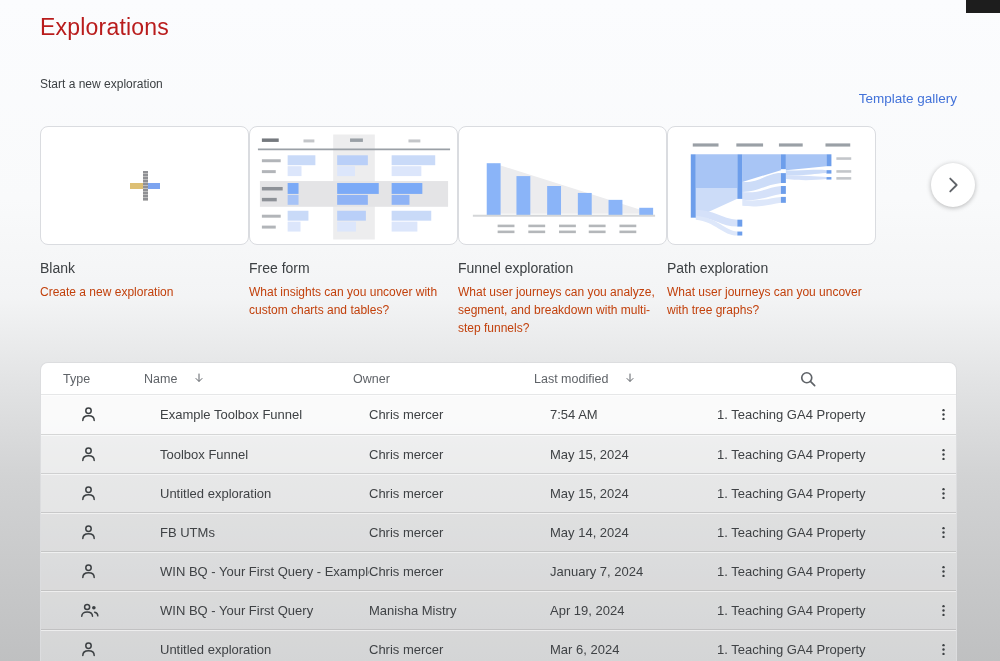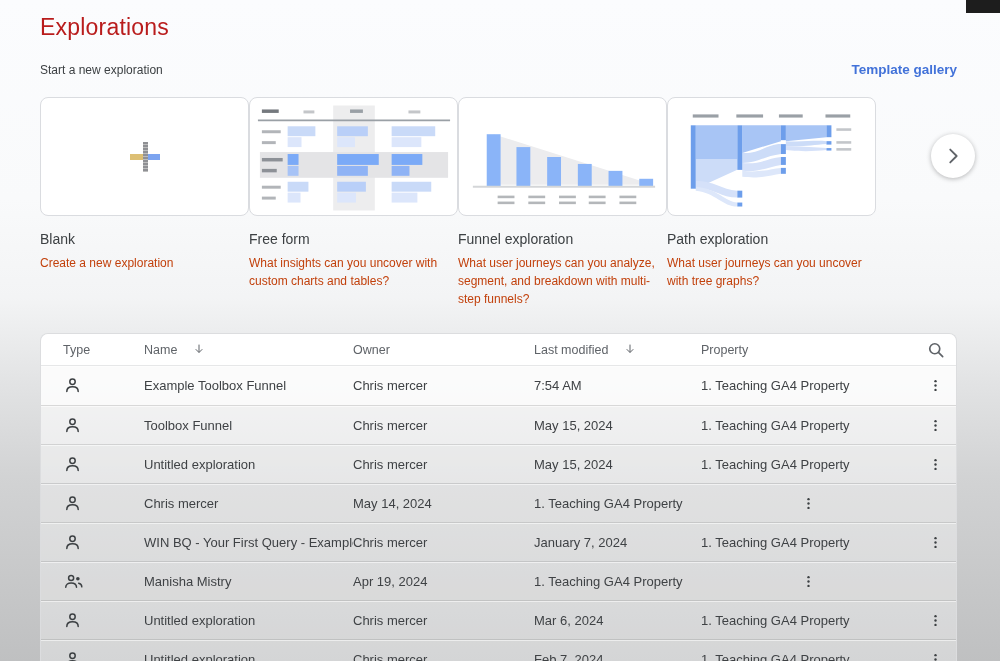--- a/index.html
+++ b/index.html
@@ -8,21 +8,21 @@
     font-family:"Liberation Sans", sans-serif;
     background:linear-gradient(180deg,#fbfcfe 0%,#f9fafb 30%,#f3f4f5 45%,#e2e3e4 58%,#d2d3d4 72%,#c7c8c9 88%,#bfc0c1 100%);
     color:#3c4043;
     position:relative;
   }
   .video-overlay { position:absolute; top:0; right:0; width:34px; height:13px; background:#1d1d1d; }
   .content { padding:14px 43px 0 40px; }
   h1.page-title { font-size:23px; font-weight:400; color:#b91c1c; letter-spacing:0.2px; }
   .sub-row { margin-top:21px; display:flex; justify-content:space-between; align-items:center; }
   .section-label { font-size:12px; color:#3c4043; }
-  .template-gallery { font-size:13.5px; font-weight:700; color:#4272d9; text-decoration:none; cursor:pointer; }
+  .template-gallery { font-size:13.5px; font-weight:400; color:#4272d9; text-decoration:none; cursor:pointer;margin-top:29px; }
 
   .cards { margin-top:20px; display:flex; position:relative; }
   .card { width:209px; cursor:pointer; }
   .thumb { width:209px; height:119px; background:#fff; border:1px solid #dadce0; border-radius:8px; display:flex; align-items:center; justify-content:center; overflow:hidden; }
   .card-title { margin-top:15px; font-size:14px; color:#3c4043; }
   .card-desc { margin-top:7px; font-size:12px; line-height:1.5; color:#c2410c; padding-right:4px; }
 
   
   .plus { position:relative; width:30px; height:30px; }
   .plus .v { position:absolute; left:13px; top:0; width:5px; height:30px;
@@ -33,21 +33,21 @@
   .next-btn { position:absolute; left:891px; top:37px; width:44px; height:44px; border-radius:50%;
               background:#fff; border:none; box-shadow:0 1px 5px rgba(0,0,0,0.28);
               display:flex; align-items:center; justify-content:center; cursor:pointer; z-index:5; }
 
   
   .table-wrap { margin:25px 0 0 40px; width:917px; border:1px solid #dcdddf; border-bottom:none;
                 border-radius:8px 8px 0 0; overflow:hidden; background:rgba(255,255,255,0.12); }
   .thead, .trow { display:grid; grid-template-columns:103px 209px 181px 167px 220px 1fr; align-items:center; }
   .thead { height:32px; background:#ffffff; border-bottom:1px solid #e6e7e8; color:#5f6368; font-size:12.5px; }
   .trow { height:39px; font-size:13px; color:#3f4245; background:rgba(255,255,255,0.26);
-          border-top:1px solid rgba(0,0,0,0.10); box-shadow:inset 0 1px 0 rgba(255,255,255,0.55); cursor:pointer; }
+          border-top:1px solid rgba(0,0,0,0.10); box-shadow:inset 0 1px 0 rgba(255,255,255,0.55); cursor:pointer;padding-left:16px; }
   .trow:nth-child(2) { background:rgba(255,255,255,0.82); border-top:none; }
   .trow:nth-child(3) { background:rgba(255,255,255,0.5); }
   .trow:nth-child(4) { background:rgba(255,255,255,0.4); }
   .cell { overflow:hidden; white-space:nowrap; }
   .c-type { padding-left:22px; display:flex; align-items:center; }
   .c-actions { display:flex; justify-content:center; align-items:center; padding-right:6px; }
   .hcell { display:flex; align-items:center; }
   .sort-arrow { margin-left:16px; display:inline-flex; }
   .kebab, .search-btn, .sort-btn { background:none; border:none; cursor:pointer; display:flex; align-items:flex-start; padding:0; font:inherit; color:inherit; }
 </style>
@@ -218,21 +218,20 @@
     <div class="cell hcell">
       <button class="sort-btn">
         <span>Last modified</span>
         <span class="sort-arrow">
           <svg width="12" height="12" viewBox="0 0 24 24" fill="none" stroke="#5f6368" stroke-width="2" stroke-linecap="round" stroke-linejoin="round">
               <path d="M12 4v14M6 13l6 6 6-6"></path>
             </svg>
         </span>
       </button>
     </div>
-    <div class="cell hcell">Property</div>
     <div class="cell c-actions">
       <button class="search-btn">
         <span style="display:flex">
           <svg width="20" height="20" viewBox="0 0 24 24" fill="none" stroke="#5f6368" stroke-width="2" stroke-linecap="round">
               <circle cx="10.5" cy="10.5" r="6"></circle>
               <line x1="15.2" y1="15.2" x2="20" y2="20"></line>
             </svg>
         </span>
       </button>
     </div>
@@ -318,20 +317,21 @@
 
   <div class="trow">
     <div class="cell c-type">
         <span style="display:flex">
           <svg width="19" height="19" viewBox="0 0 24 24" fill="none" stroke="#3c4043" stroke-width="1.9" stroke-linecap="round">
             <circle cx="12" cy="7.3" r="3.4"></circle>
             <path d="M4.8 19.6c0-4 3.3-5.9 7.2-5.9s7.2 1.9 7.2 5.9"></path>
           </svg>
         </span>
       </div>
+    <div class="cell">FB UTMs</div>
     <div class="cell">Chris mercer</div>
     <div class="cell">May 14, 2024</div>
     <div class="cell">1. Teaching GA4 Property</div>
     <div class="cell c-actions">
         <button class="kebab">
           <span style="display:flex">
             <svg width="15" height="15" viewBox="0 0 24 24" fill="#3c4043">
               <circle cx="12" cy="5" r="1.9"></circle>
               <circle cx="12" cy="12" r="1.9"></circle>
               <circle cx="12" cy="19" r="1.9"></circle>
@@ -371,20 +371,21 @@
     <div class="cell c-type">
         <span style="display:flex">
           <svg width="21" height="19" viewBox="0 0 26 24" fill="none" stroke="#3c4043" stroke-width="1.9" stroke-linecap="round">
             <circle cx="10" cy="7.5" r="3.2"></circle>
             <path d="M3.2 19.4c0-3.8 3-5.6 6.8-5.6s6.8 1.8 6.8 5.6"></path>
             <circle cx="18.5" cy="8.5" r="2.3" fill="#3c4043" stroke="none"></circle>
             <path d="M19.5 14.2c2.4.5 4 2 4 4.6" stroke-width="1.8"></path>
           </svg>
         </span>
       </div>
+    <div class="cell">WIN BQ - Your First Query</div>
     <div class="cell">Manisha Mistry</div>
     <div class="cell">Apr 19, 2024</div>
     <div class="cell">1. Teaching GA4 Property</div>
     <div class="cell c-actions">
         <button class="kebab">
           <span style="display:flex">
             <svg width="15" height="15" viewBox="0 0 24 24" fill="#3c4043">
               <circle cx="12" cy="5" r="1.9"></circle>
               <circle cx="12" cy="12" r="1.9"></circle>
               <circle cx="12" cy="19" r="1.9"></circle>

